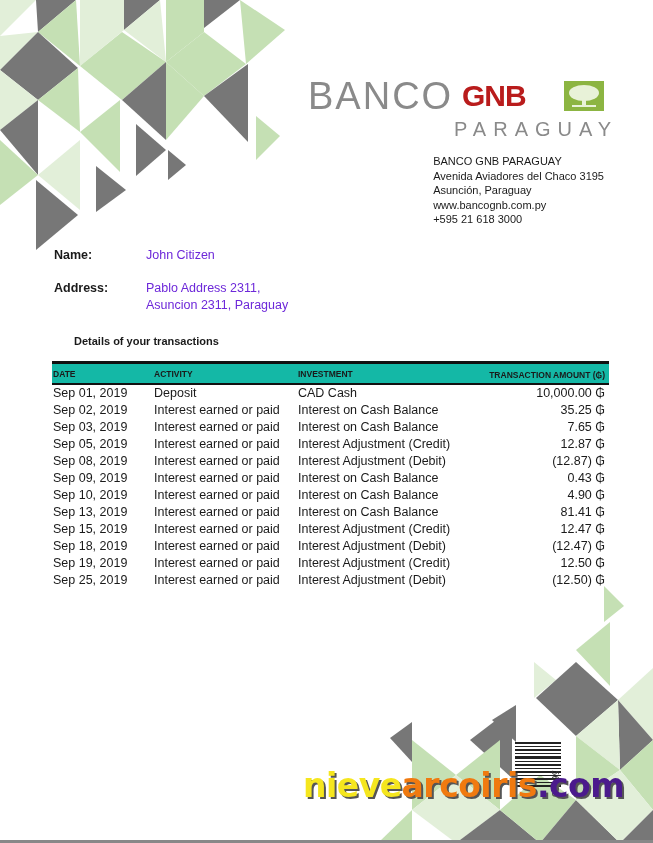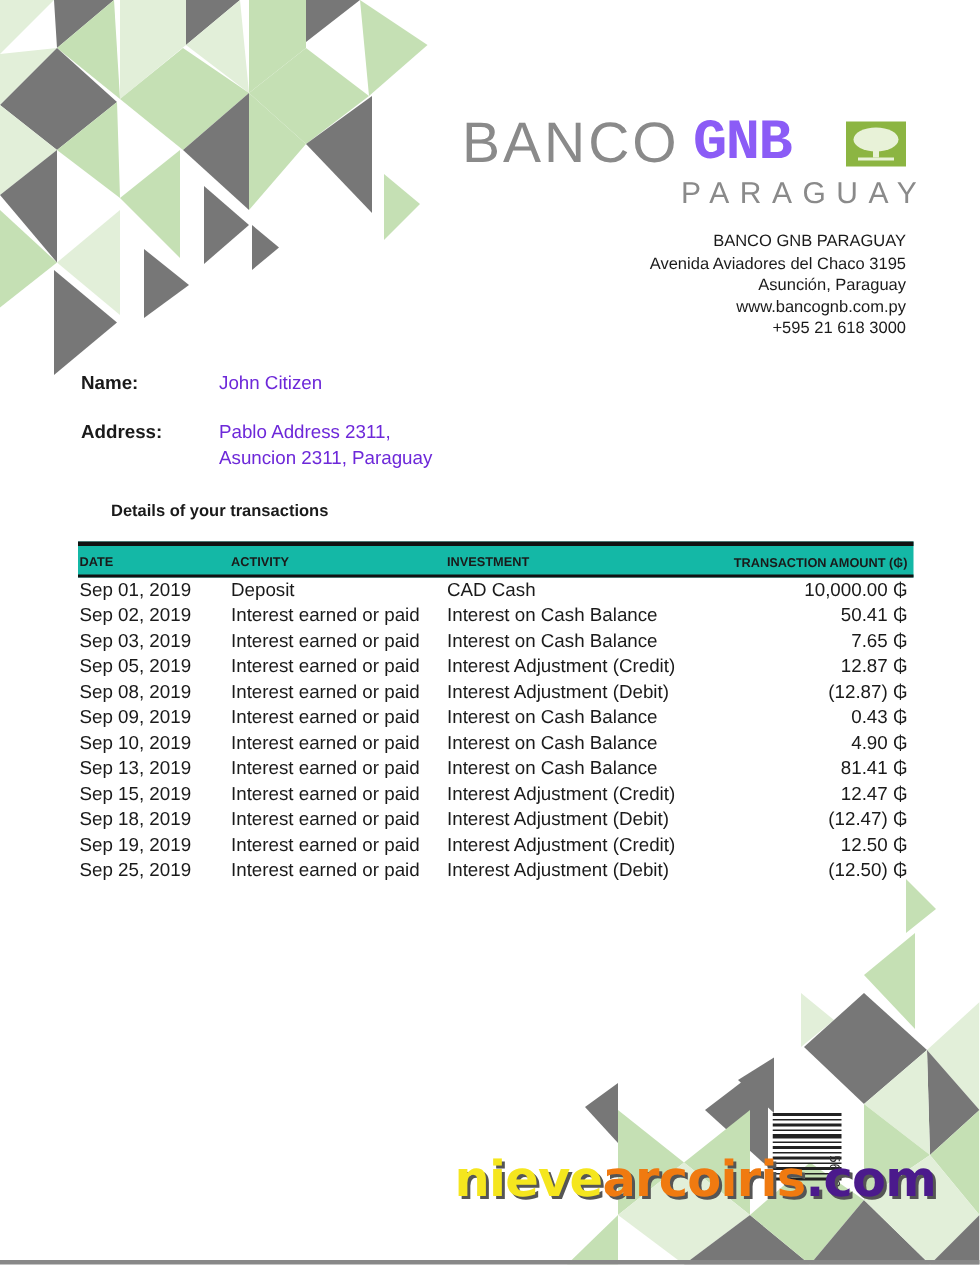--- a/index.html
+++ b/index.html
@@ -8,32 +8,32 @@
     background: #ffffff; font-family: "DejaVu Sans", "Liberation Sans", sans-serif;
     color: #1a1a1a;
   }
   .deco { position: absolute; left: 0; top: 0; }
   .logo { position: absolute; left: 308px; top: 76px; width: 300px; height: 68px; }
   .logo-banco {
     position: absolute; left: 0; top: 0; font-family: "Liberation Sans", sans-serif;
     font-size: 38px; letter-spacing: 2px; color: #8a8a8a; font-weight: 300; line-height: 40px;
   }
   .logo-gnb {
-    position: absolute; left: 154px; top: 0; font-family: Liberation Mono, monospace;
-    font-size: 38px; color: #8b5cf6; font-weight: bold; line-height: 40px; letter-spacing: -1px;
+    position: absolute; left: 154px; top: 0; font-family: Liberation Sans, sans-serif;
+    font-size: 30px; color: #b91c1c; font-weight: bold; line-height: 40px; letter-spacing: -1px;
   }
   .logo-tree {
     position: absolute; left: 256px; top: 5px; width: 40px; height: 30px; background: #8cb542;
   }
   .logo-country {
     position: absolute; left: 146px; top: 42px; font-family: "Liberation Sans", sans-serif;
     font-size: 20px; letter-spacing: 7px; color: #8a8a8a; line-height: 22px;
   }
   .bank-info {
-    position: absolute; right: 49px; top: 154px; text-align: right;
+    position: absolute; right: 49px; top: 154px; 
     font-family: "Liberation Sans", sans-serif; font-size: 11px; line-height: 14.5px; color: #1a1a1a;
   }
   .label {
     position: absolute; left: 54px; font-family: "Liberation Sans", sans-serif;
     font-weight: bold; font-size: 12.5px; color: #1a1a1a;
   }
   .value {
     position: absolute; left: 146px; font-family: "Liberation Sans", sans-serif;
     font-size: 12.5px; line-height: 17px; color: #6d28d9;
   }
@@ -173,21 +173,21 @@
       <div class="row">
         <span class="c-date">Sep 01, 2019</span>
         <span class="c-act">Deposit</span>
         <span class="c-inv">CAD Cash</span>
         <span class="c-amt">10,000.00 ₲</span>
       </div>
       <div class="row">
         <span class="c-date">Sep 02, 2019</span>
         <span class="c-act">Interest earned or paid</span>
         <span class="c-inv">Interest on Cash Balance</span>
-        <span class="c-amt">50.41 ₲</span>
+        <span class="c-amt">35.25 ₲</span>
       </div>
       <div class="row">
         <span class="c-date">Sep 03, 2019</span>
         <span class="c-act">Interest earned or paid</span>
         <span class="c-inv">Interest on Cash Balance</span>
         <span class="c-amt">7.65 ₲</span>
       </div>
       <div class="row">
         <span class="c-date">Sep 05, 2019</span>
         <span class="c-act">Interest earned or paid</span>

